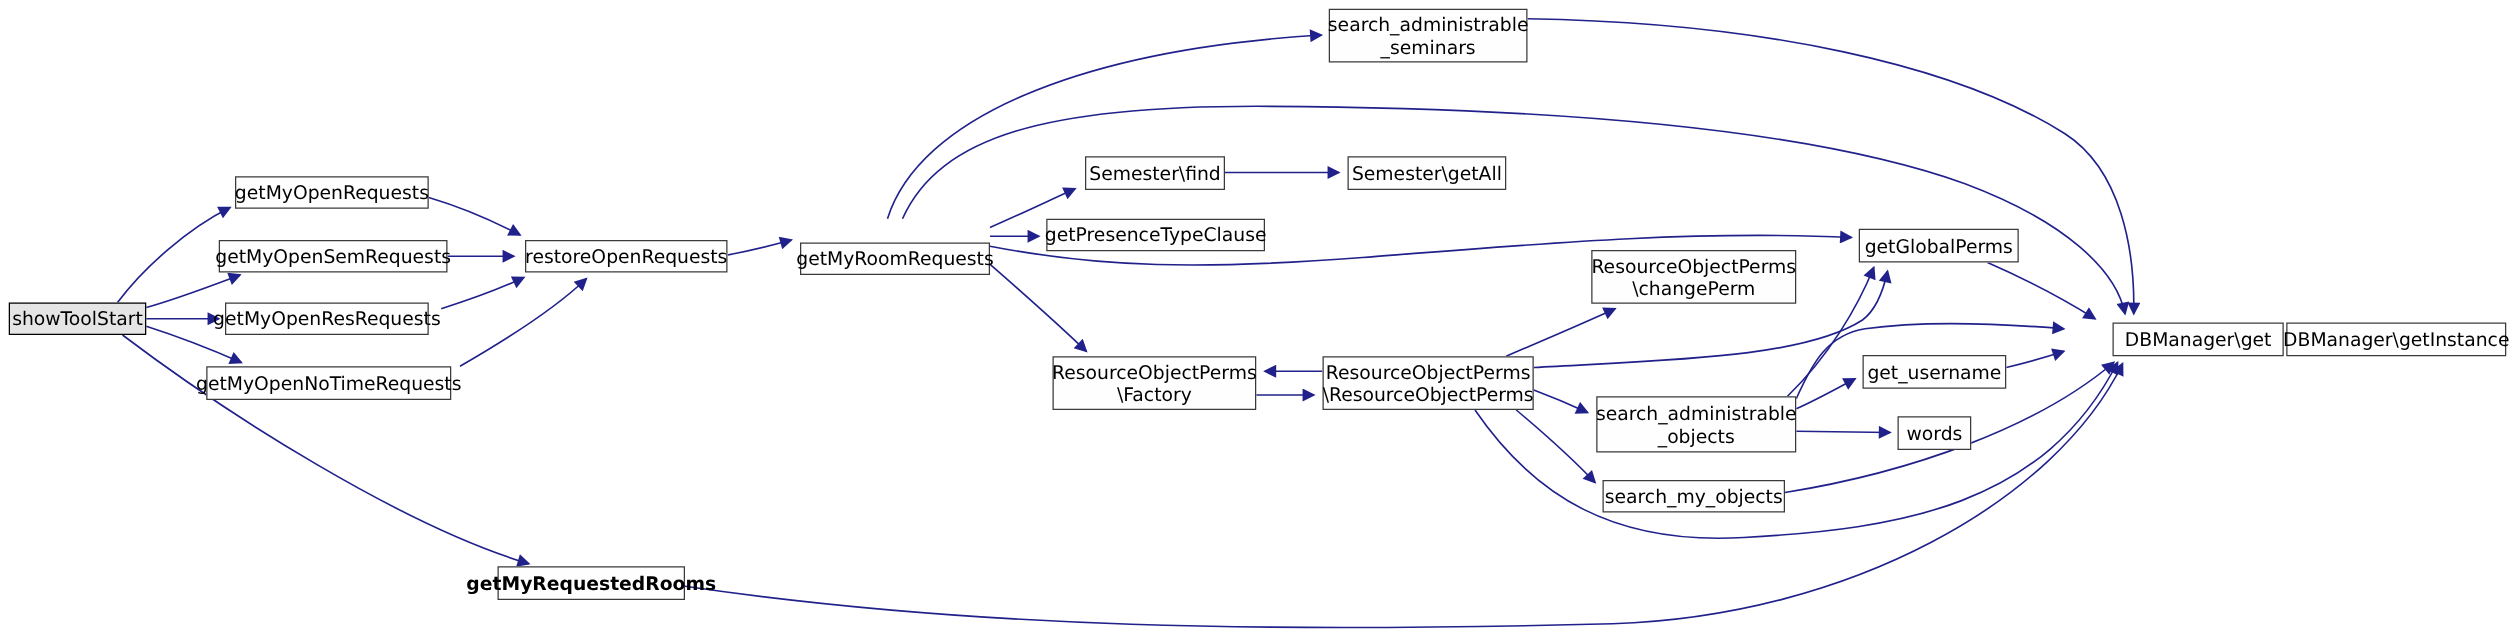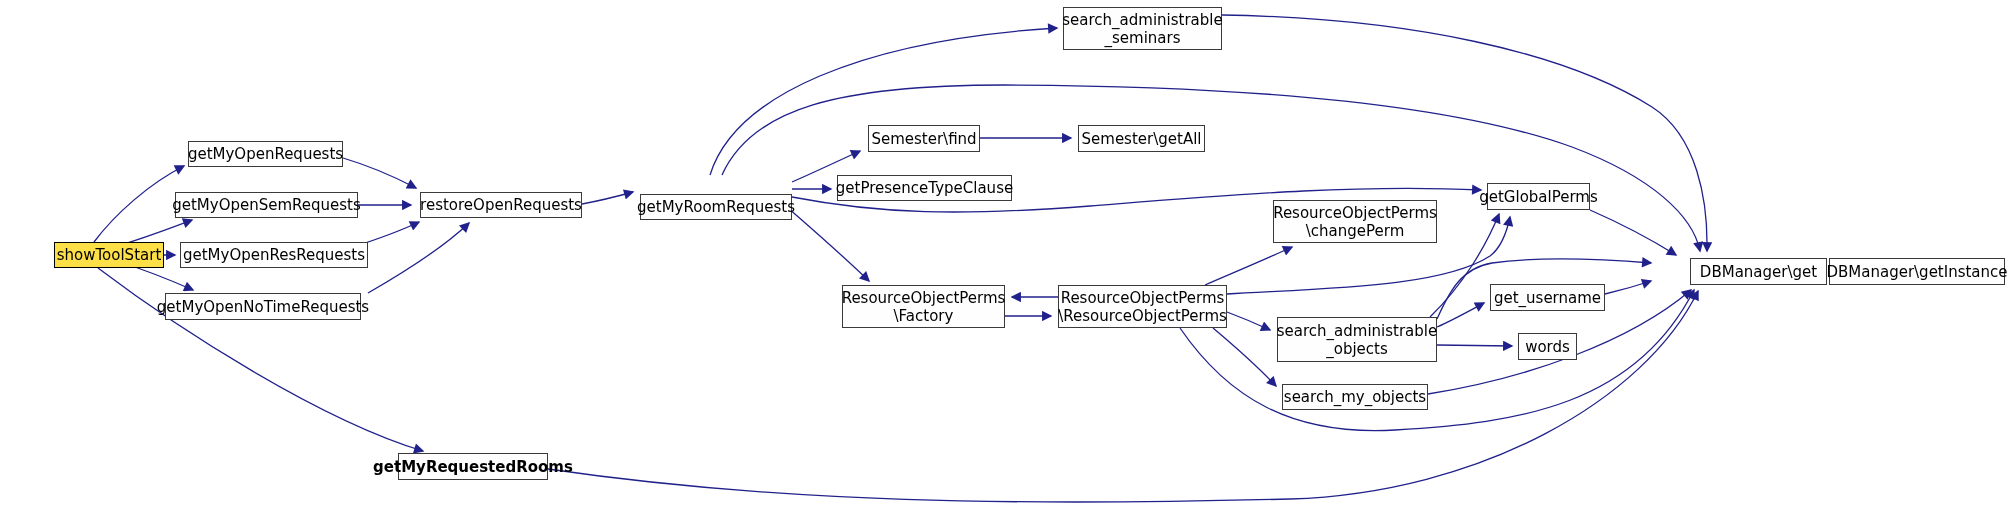--- a/index.html
+++ b/index.html
@@ -17,24 +17,23 @@
     background:#fefefe;
     border:1.4px solid #3a3a3a;
     display:flex;align-items:center;justify-content:center;
     text-align:center;
     font-size:15px;line-height:18px;
     color:#000000;
     white-space:pre-line;
     cursor:pointer;
   }
   .node.highlight{
-    background:#fde047;
+    background:#e5e5e5;
     border-color:#000000;
     cursor:default;
-    margin-left:47px;
   }
   .edge{fill:none;stroke-width:1.3px;}
 </style>
 </head>
 <body>
 
 <div id="stage">
   <svg id="edges" xmlns="http://www.w3.org/2000/svg" width="2011" height="506" viewBox="0 0 2011 506">
     <defs>
       <marker id="arrow" viewBox="0 0 10 10" refX="8.6" refY="5" markerWidth="9.5" markerHeight="8" orient="auto-start-reverse">
@@ -75,36 +74,36 @@
         <path d="M548,469 C780,503 1020,506 1290,499 C1480,493 1645,400 1698,291" class="edge" stroke="#21218b" marker-end="url(#arrow)"></path>
         <path d="M1590,210 C1622,224 1652,240 1676,255" class="edge" stroke="#21218b" marker-end="url(#arrow)"></path>
         <path d="M1222,15 C1410,18 1565,52 1652,107 C1697,136 1708,200 1707,251" class="edge" stroke="#21218b" marker-end="url(#arrow)"></path>
         <path d="M1782,271 L1821,271" class="edge" stroke="#21218b" marker-end="url(#arrow)"></path>
       </g>
   </svg>
   <div id="nodes">
       <div class="node highlight" style="left: 7px; top: 242px; width: 110px; height: 26px;">showToolStart</div>
       <div class="node" style="left: 188px; top: 141px; width: 155px; height: 26px;">getMyOpenRequests</div>
       <div class="node" style="left: 175px; top: 192px; width: 183px; height: 26px;">getMyOpenSemRequests</div>
-      <div class="node" style="left: 180px; top: 242px; width: 188px; height: 26px; text-align: right;">getMyOpenResRequests</div>
+      <div class="node" style="left: 180px; top: 242px; width: 163px; height: 26px; text-align: right;">getMyOpenResRequests</div>
       <div class="node" style="left: 165px; top: 293px; width: 196px; height: 27px;">getMyOpenNoTimeRequests</div>
       <div class="node" style="left: 420px; top: 192px; width: 162px; height: 26px;">restoreOpenRequests</div>
       <div class="node" style="left: 640px; top: 175px; width: 152px; height: 26px; margin-top: 19px;">getMyRoomRequests</div>
       <div class="node" style="left: 1063px; top: 7px; width: 159px; height: 43px;">search_administrable
 _seminars</div>
       <div class="node" style="left: 868px; top: 125px; width: 112px; height: 27px;">Semester\find</div>
       <div class="node" style="left: 1078px; top: 125px; width: 127px; height: 27px;">Semester\getAll</div>
       <div class="node" style="left: 837px; top: 175px; width: 175px; height: 26px;">getPresenceTypeClause</div>
       <div class="node" style="left: 842px; top: 285px; width: 163px; height: 43px;">ResourceObjectPerms
 \Factory</div>
       <div class="node" style="left: 1058px; top: 285px; width: 169px; height: 43px;">ResourceObjectPerms
 \ResourceObjectPerms</div>
       <div class="node" style="left: 1273px; top: 200px; width: 164px; height: 43px;">ResourceObjectPerms
 \changePerm</div>
-      <div class="node" style="left: 1487px; top: 183px; width: 103px; height: 27px; text-align: center;">getGlobalPerms</div>
+      <div class="node" style="left: 1487px; top: 183px; width: 128px; height: 27px; text-align: center;">getGlobalPerms</div>
       <div class="node" style="left: 1490px; top: 284px; width: 115px; height: 27px;">get_username</div>
       <div class="node" style="left: 1518px; top: 333px; width: 59px; height: 27px;">words</div>
       <div class="node" style="left: 1277px; top: 317px; width: 160px; height: 45px;">search_administrable
 _objects</div>
       <div class="node" style="left: 1282px; top: 384px; width: 146px; height: 26px;">search_my_objects</div>
       <div class="node" style="left: 1658px; top: 258px; width: 137px; height: 27px; margin-left: 32px;">DBManager\get</div>
       <div class="node" style="left: 1829px; top: 258px; width: 176px; height: 27px;">DBManager\getInstance</div>
       <div class="node" style="left: 398px; top: 453px; width: 150px; height: 27px; font-weight: bold;">getMyRequestedRooms</div>
     </div>
 </div>

